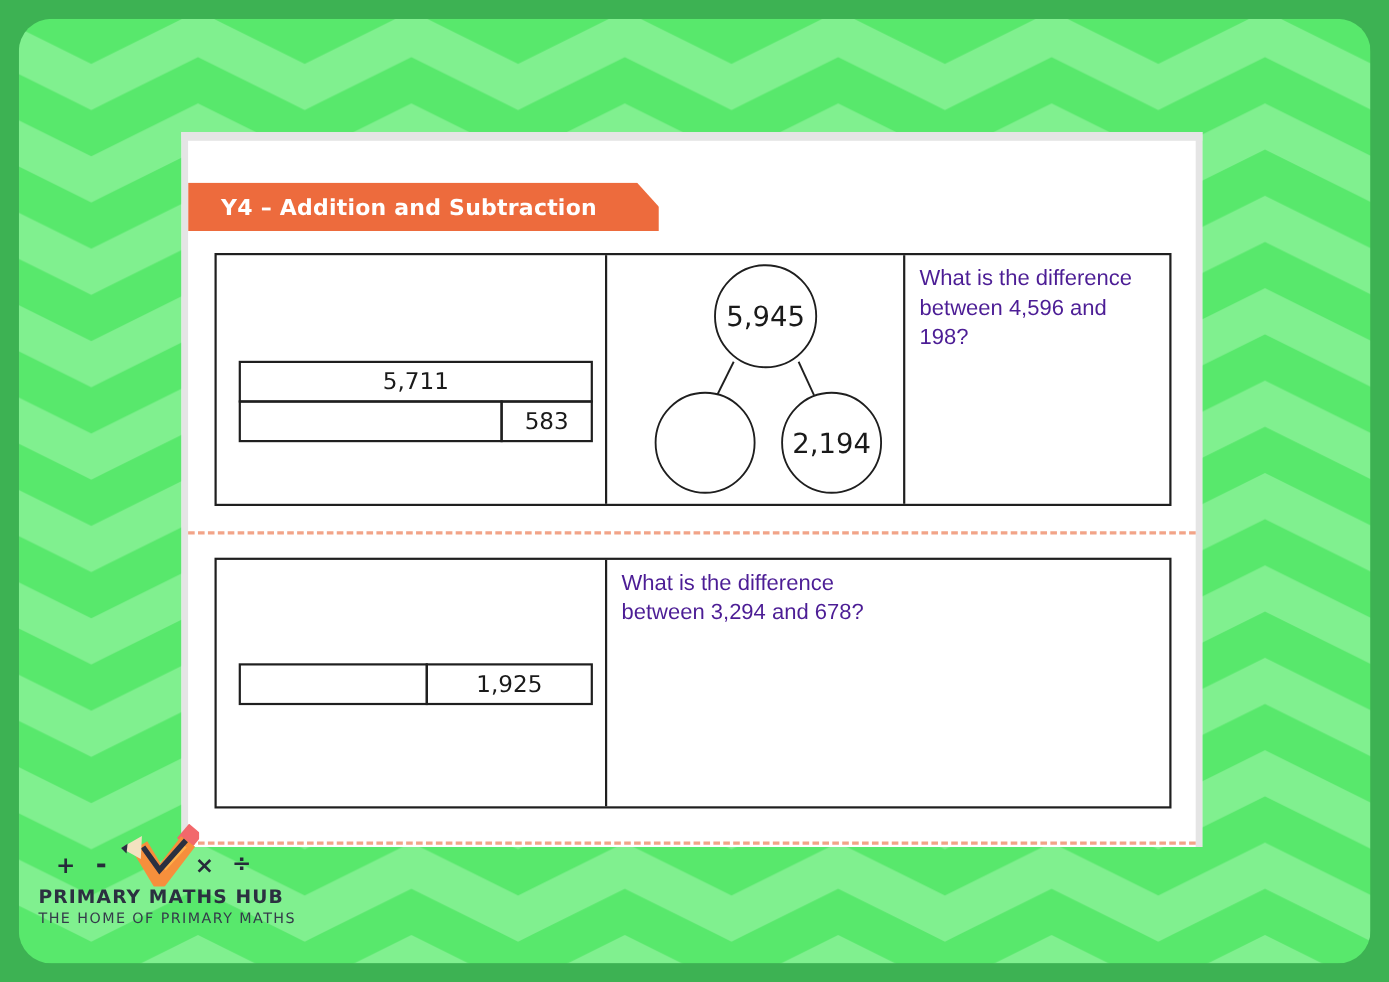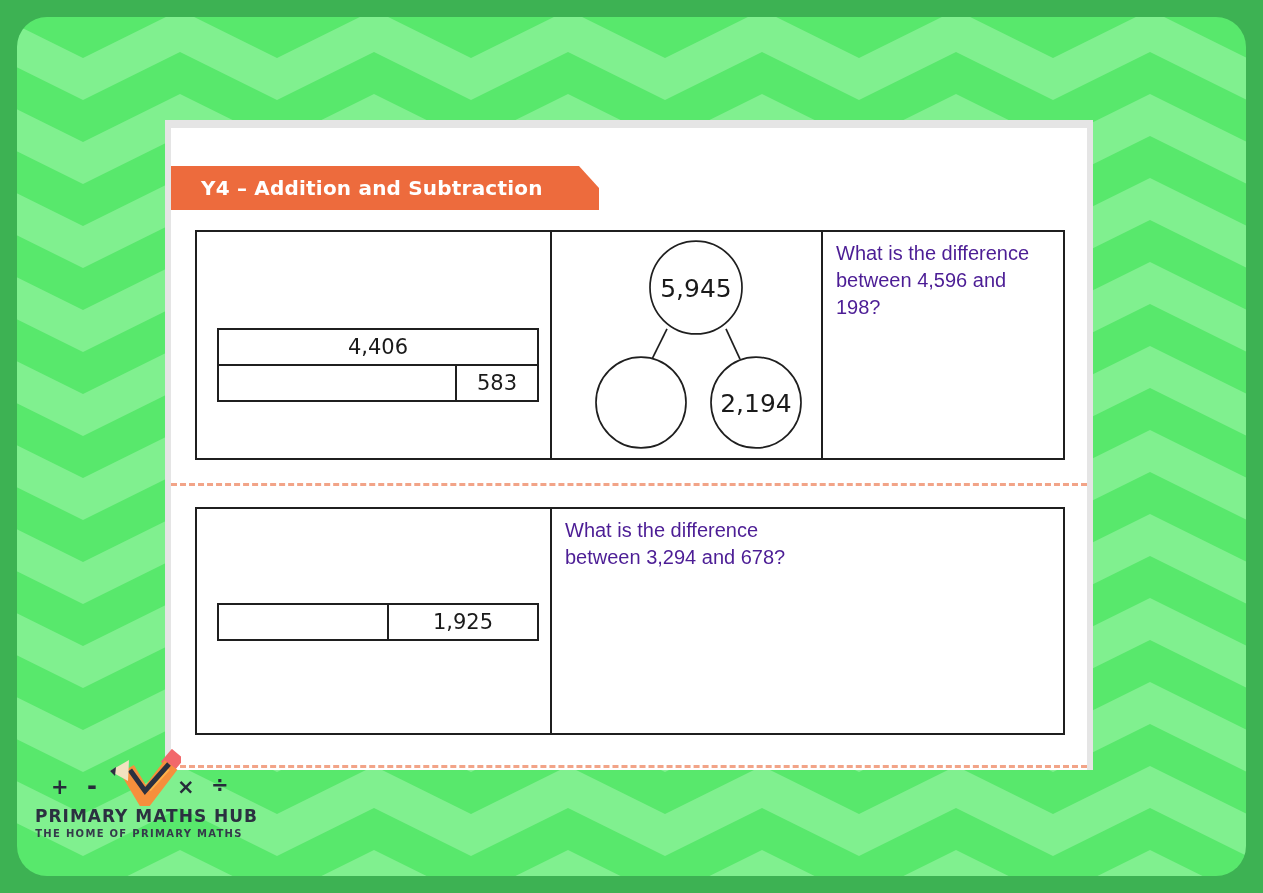--- a/index.html
+++ b/index.html
@@ -109,21 +109,21 @@
   .sym.minus{left:52px;top:23px;font-size:24px;}
   .sym.times{left:142px;top:26px;}
   .sym.divide{left:176px;top:24px;}
   .check-icon{position:absolute;left:66px;top:0;}
   .logo-title{
     font-weight:bold;font-size:17px;letter-spacing:1px;
     white-space:nowrap;
     text-align:right;
   }
   .logo-tagline{
-    font-weight:bold;font-size:10px;letter-spacing:1.3px;
+    font-weight:normal;font-size:13px;letter-spacing:1.3px;
     margin-top:2px;white-space:nowrap;color:#343A4A;
   }
 </style>
 </head>
 <body>
 
 <div class="canvas">
   <div class="inner">
 
     <svg class="chevron-bg" width="1229" height="859">
@@ -143,21 +143,21 @@
         <span>Y4 – Addition and Subtraction</span>
       </div>
 
       <div class="cut-line mid"></div>
       <div class="cut-line bottom"></div>
 
       <div class="prow r0">
         <div class="cell c-bar">
           <div class="bar-model">
             <div class="bar-row bar-whole">
-              <span>4,406</span>
+              <span>5,711</span>
             </div>
             <div class="bar-row bar-parts">
               <div class="seg seg-empty"></div>
               <div class="seg seg-val">
                 <span>583</span>
               </div>
             </div>
           </div>
         </div>
 

